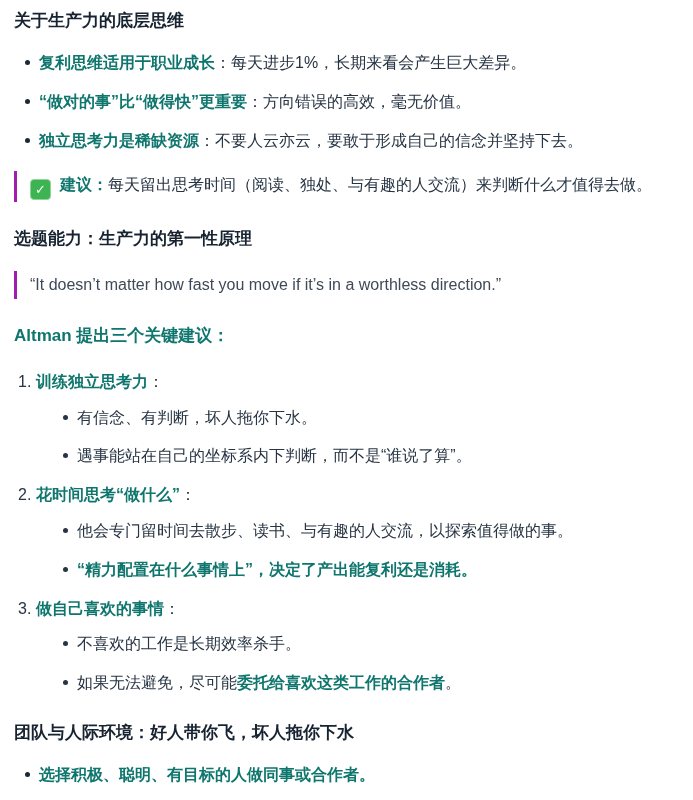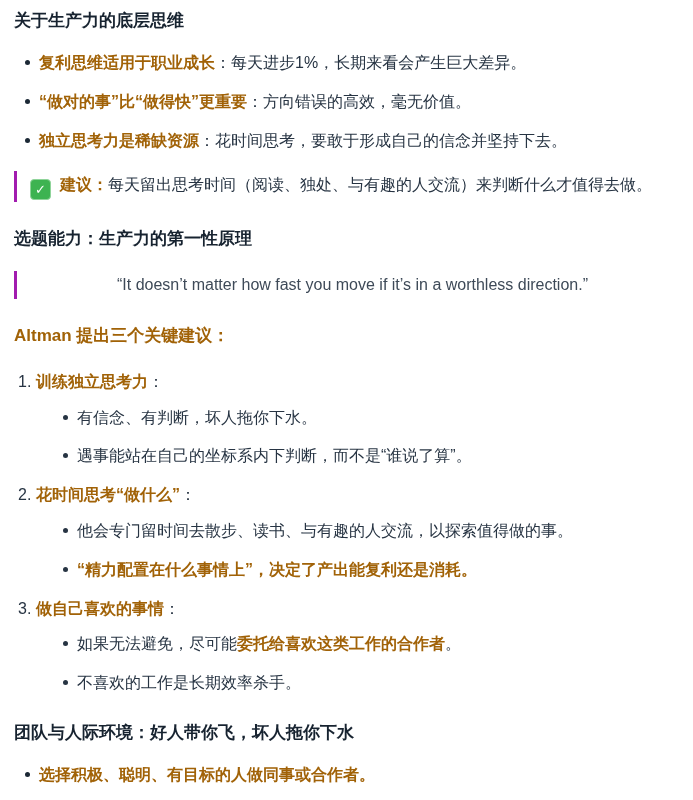--- a/index.html
+++ b/index.html
@@ -10,35 +10,35 @@
     -webkit-font-smoothing:antialiased;
   }
   .doc { padding:6px 12px 10px 14px; }
 
   h2 {
     font-size:17px; line-height:1.3; font-weight:700; color:#172330;
     margin:26px 0 19px 0;
   }
   h2.first { margin-top:4px; }
 
-  .b { font-weight:700; color:#a16207; }
+  .b { font-weight:700; color:#0f766e; }
 
   ul.top { list-style:none; margin:0 0 6px 0; padding:0 0 0 10px; }
   ul.top > li { position:relative; padding-left:15px; margin:0 0 14px 0; }
   ul.top > li::before {
     content:""; position:absolute; left:1px; top:9px;
     width:5px; height:5px; border-radius:50%; background:#1b2835;
   }
 
   blockquote { margin:0; }
   .bq {
     border-left:3px solid #a21caf; margin:18px 0 24px 0;
     padding:2px 6px 2px 13px;
   }
-  .bq.en { color:#3e4a58; margin-top:20px; margin-bottom:24px;text-align:center; }
+  .bq.en { color:#3e4a58; margin-top:20px; margin-bottom:24px; }
 
   .check {
     display:inline-block; width:19px; height:19px; margin-right:9px;
     background:#3db351; border:1px solid #8fd49a; border-radius:4px;
     color:#ffffff; font-size:13px; font-weight:700; line-height:19px;
     text-align:center; vertical-align:-4px;
   }
 
   p.lead { margin:22px 0 20px 0; font-size:17px; }
 
@@ -57,21 +57,21 @@
 </head>
 <body>
 
 <div class="doc">
 
   <h2 class="first">关于生产力的底层思维</h2>
 
   <ul class="top">
     <li><span></span><span class="b">复利思维适用于职业成长</span><span>：每天进步1%，长期来看会产生巨大差异。</span></li>
     <li><span></span><span class="b">“做对的事”比“做得快”更重要</span><span>：方向错误的高效，毫无价值。</span></li>
-    <li><span></span><span class="b">独立思考力是稀缺资源</span><span>：花时间思考，要敢于形成自己的信念并坚持下去。</span></li>
+    <li><span></span><span class="b">独立思考力是稀缺资源</span><span>：不要人云亦云，要敢于形成自己的信念并坚持下去。</span></li>
   </ul>
 
   <blockquote class="bq">
     <span class="check">✓</span><span class="b">建议：</span><span>每天留出思考时间（阅读、独处、与有趣的人交流）来判断什么才值得去做。</span>
   </blockquote>
 
   <h2>选题能力：生产力的第一性原理</h2>
 
   <blockquote class="bq en">
     <span>“It doesn’t matter how fast you move if it’s in a worthless direction.”</span>
@@ -90,22 +90,22 @@
     <li>
       <div class="oli-head"><span class="num">2.</span><span class="b">花时间思考“做什么”</span><span>：</span></div>
       <ul class="sub">
         <li><span>他会专门留时间去散步、读书、与有趣的人交流，以探索值得做的事。</span><span class="b"></span><span></span></li>
         <li><span></span><span class="b">“精力配置在什么事情上”，决定了产出能复利还是消耗。</span><span></span></li>
       </ul>
     </li>
     <li>
       <div class="oli-head"><span class="num">3.</span><span class="b">做自己喜欢的事情</span><span>：</span></div>
       <ul class="sub">
+        <li><span>不喜欢的工作是长期效率杀手。</span><span class="b"></span><span></span></li>
         <li><span>如果无法避免，尽可能</span><span class="b">委托给喜欢这类工作的合作者</span><span>。</span></li>
-        <li><span>不喜欢的工作是长期效率杀手。</span><span class="b"></span><span></span></li>
       </ul>
     </li>
   </ol>
 
   <h2>团队与人际环境：好人带你飞，坏人拖你下水</h2>
 
   <ul class="top">
     <li><span></span><span class="b">选择积极、聪明、有目标的人做同事或合作者。</span><span></span></li>
 
   </ul>

